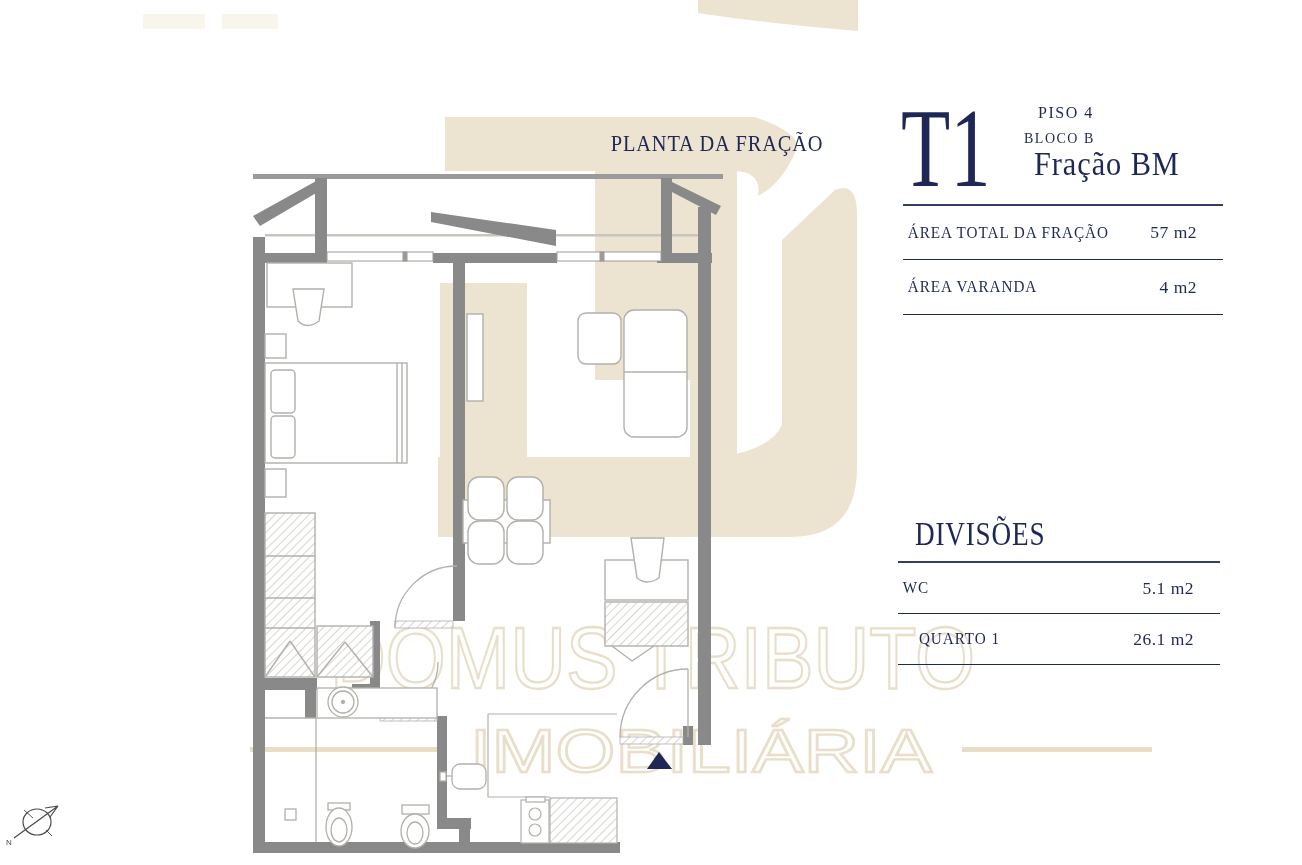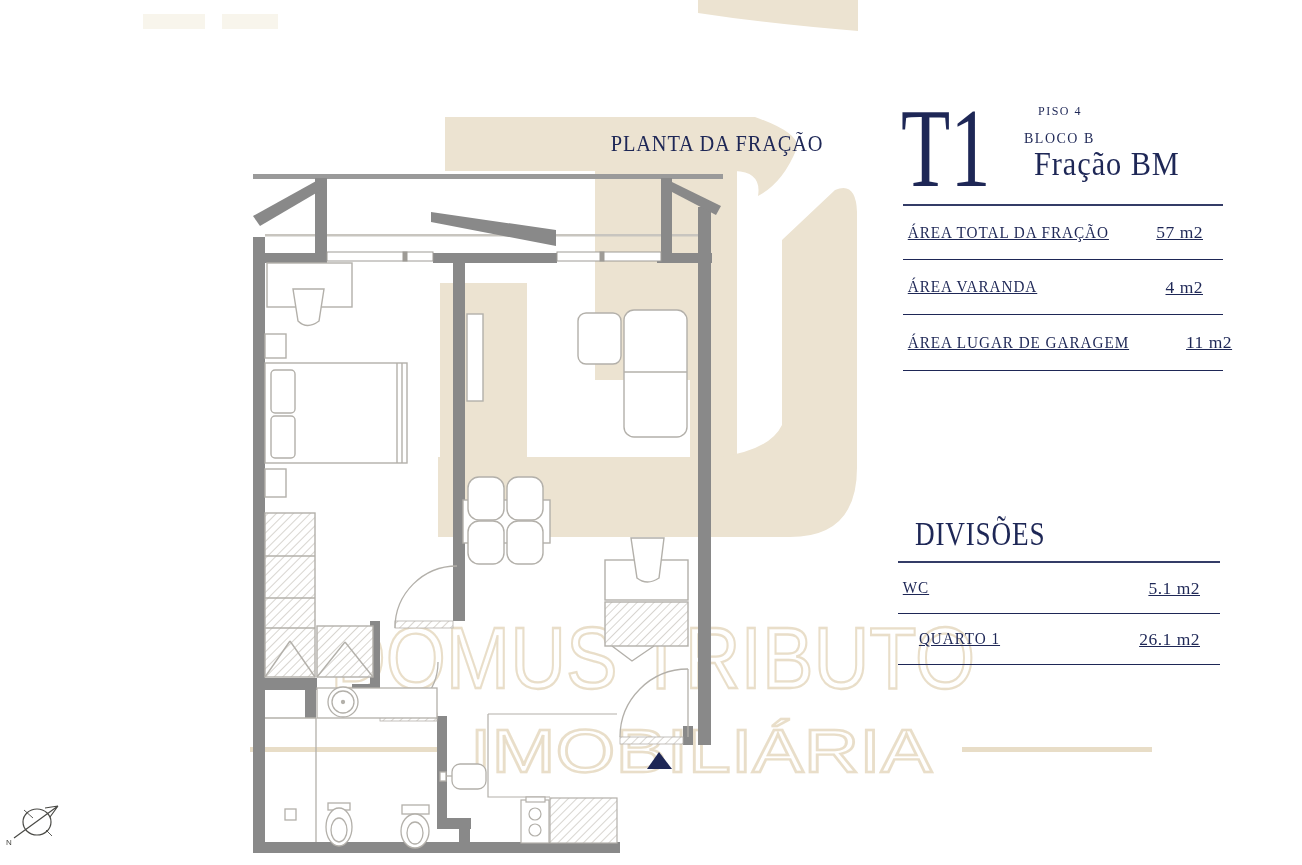--- a/index.html
+++ b/index.html
@@ -8,36 +8,36 @@
   svg.layer{position:absolute;left:0;top:0;}
 
   
   .plan-title{position:absolute;left:595px;top:130px;width:210px;text-align:center;
       font-size:24px;letter-spacing:1px;transform:scaleX(.85);transform-origin:center top;
       color:#1e2756;white-space:nowrap;}
 
   
   .typology{position:absolute;left:901px;top:92px;font-size:112px;line-height:1;
       transform:scaleX(.72);transform-origin:left top;color:#1e2756;}
-  .floor-line{position:absolute;left:1038px;top:104px;font-size:12px;letter-spacing:1.5px;}
+  .floor-line{position:absolute;left:1038px;top:104px;font-size:16px;letter-spacing:1.5px;}
   .block-line{position:absolute;left:1024px;top:131px;font-size:14px;letter-spacing:1.5px;}
   .fraction-line{position:absolute;left:1034px;top:146px;font-size:33px;letter-spacing:1px;
       transform:scaleX(.92);transform-origin:left top;white-space:nowrap;}
   .hdr-rule{position:absolute;left:903px;top:204px;width:320px;height:2px;background:#1e2756;opacity:.9;}
 
   .areas-table{position:absolute;left:903px;top:206px;width:320px;}
   .row{display:flex;justify-content:space-between;align-items:center;
-      border-bottom:1.8px solid #1e2756;text-decoration:underline;}
+      border-bottom:1.8px solid #1e2756;}
   .areas-table .row:nth-child(1){height:53px;}
   .areas-table .row:nth-child(2){height:54px;}
   .areas-table .row:nth-child(3){height:55px;gap:45px;}
   .areas-table .row:nth-child(4){height:57px;}
   .lbl{font-size:16px;letter-spacing:1px;padding-left:5px;white-space:nowrap;
       transform:scaleX(.95);transform-origin:left center;}
-  .val{font-size:17.5px;letter-spacing:.5px;margin-right:20px;white-space:nowrap;text-align:center;}
+  .val{font-size:17.5px;letter-spacing:.5px;margin-right:26px;white-space:nowrap;text-align:center;}
 
   .div-title{position:absolute;left:915px;top:515px;font-size:34px;letter-spacing:1px;
       transform:scaleX(.8);transform-origin:left top;}
   .div-rule{position:absolute;left:898px;top:561px;width:322px;height:2px;background:#1e2756;opacity:.9;}
   .div-table{position:absolute;left:898px;top:563px;width:322px;}
   .div-table .row{height:50px;}
   .div-table .row:nth-child(2) .lbl{padding-left:22px;}
 </style>
 </head>
 <body>
@@ -211,24 +211,20 @@
 
   <div class="areas-table">
     <div class="row">
       <span class="lbl">ÁREA TOTAL DA FRAÇÃO</span>
       <span class="val">57 m2</span>
     </div>
     <div class="row">
       <span class="lbl">ÁREA VARANDA</span>
       <span class="val">4  m2</span>
     </div>
-    <div class="row">
-      <span class="lbl">ÁREA LUGAR DE GARAGEM</span>
-      <span class="val">11  m2</span>
-    </div>
   </div>
 
   <div class="div-title">DIVISÕES</div>
   <div class="div-rule"></div>
 
   <div class="div-table">
     <div class="row">
       <span class="lbl">WC</span>
       <span class="val">5.1 m2</span>
     </div>

